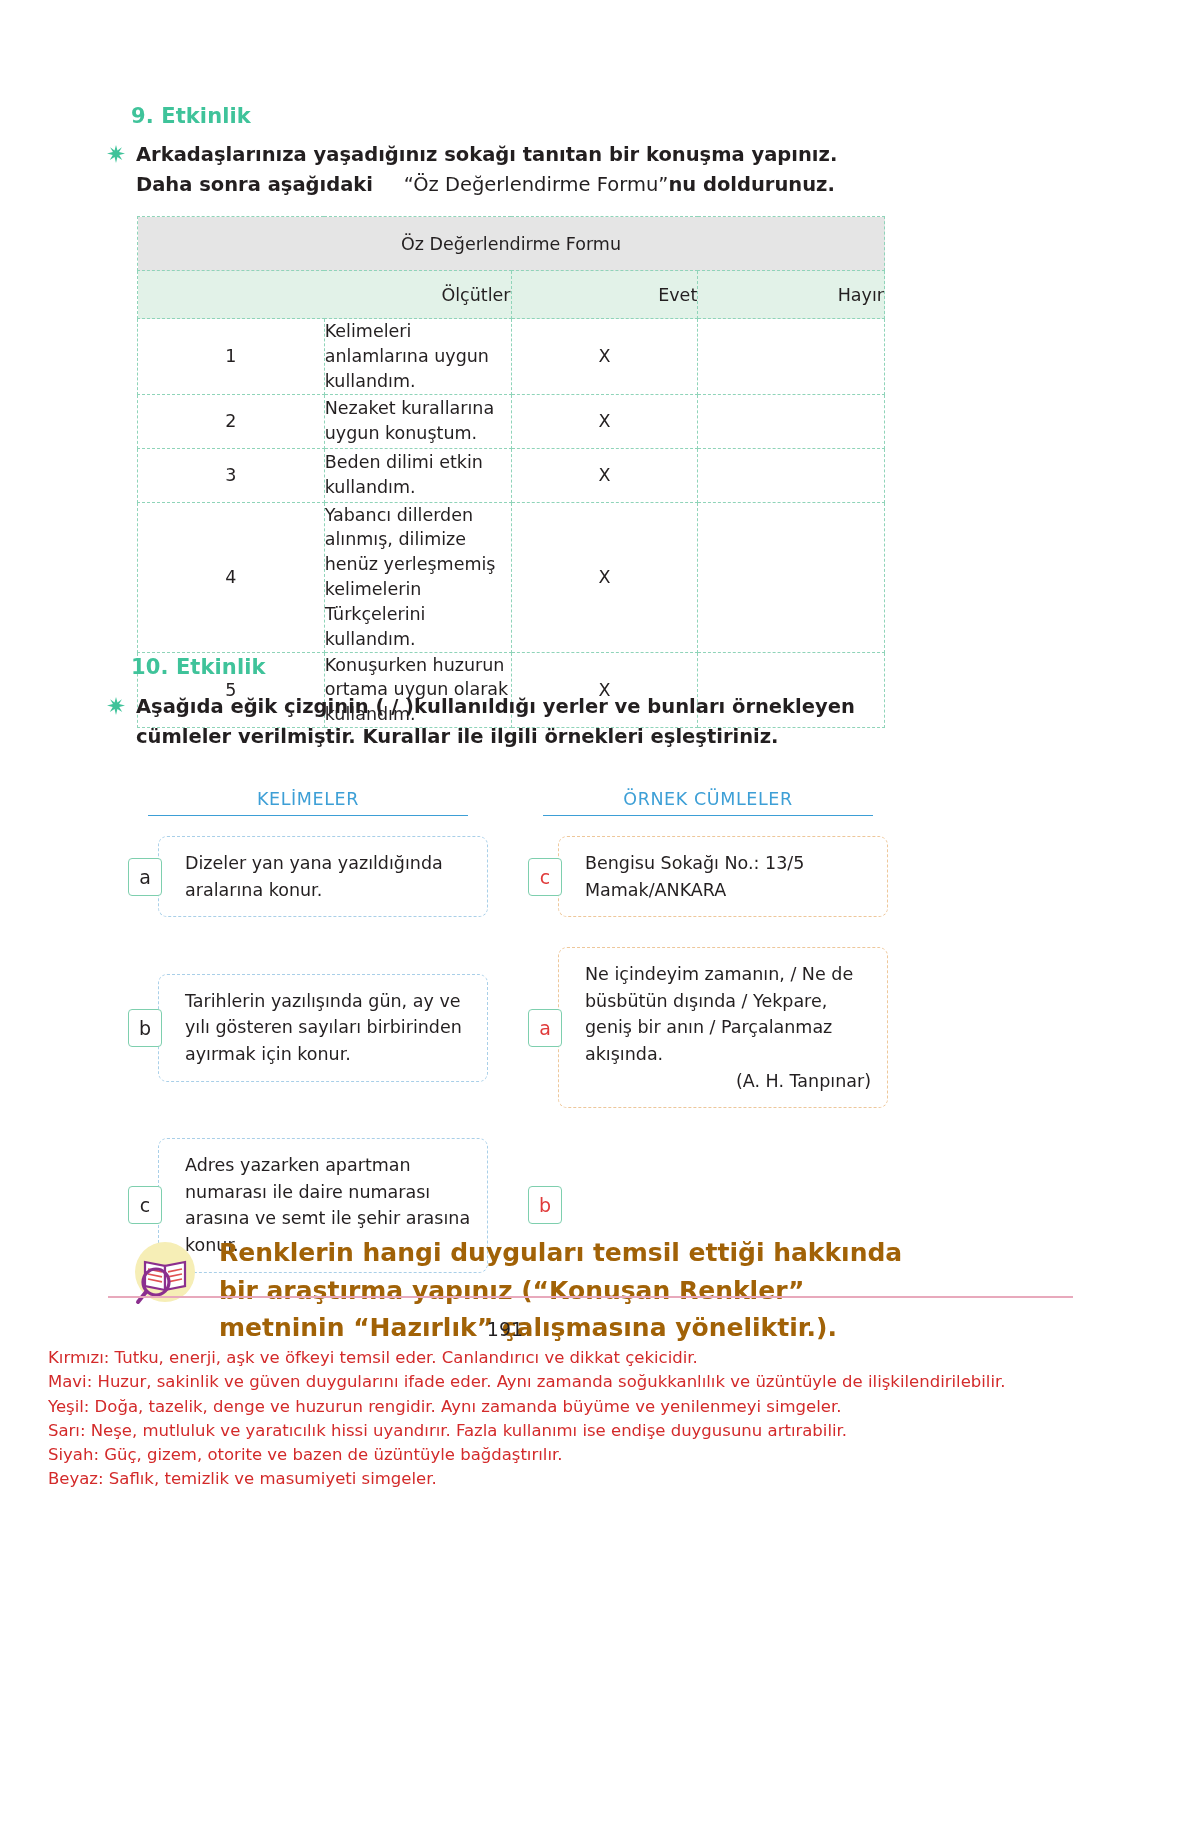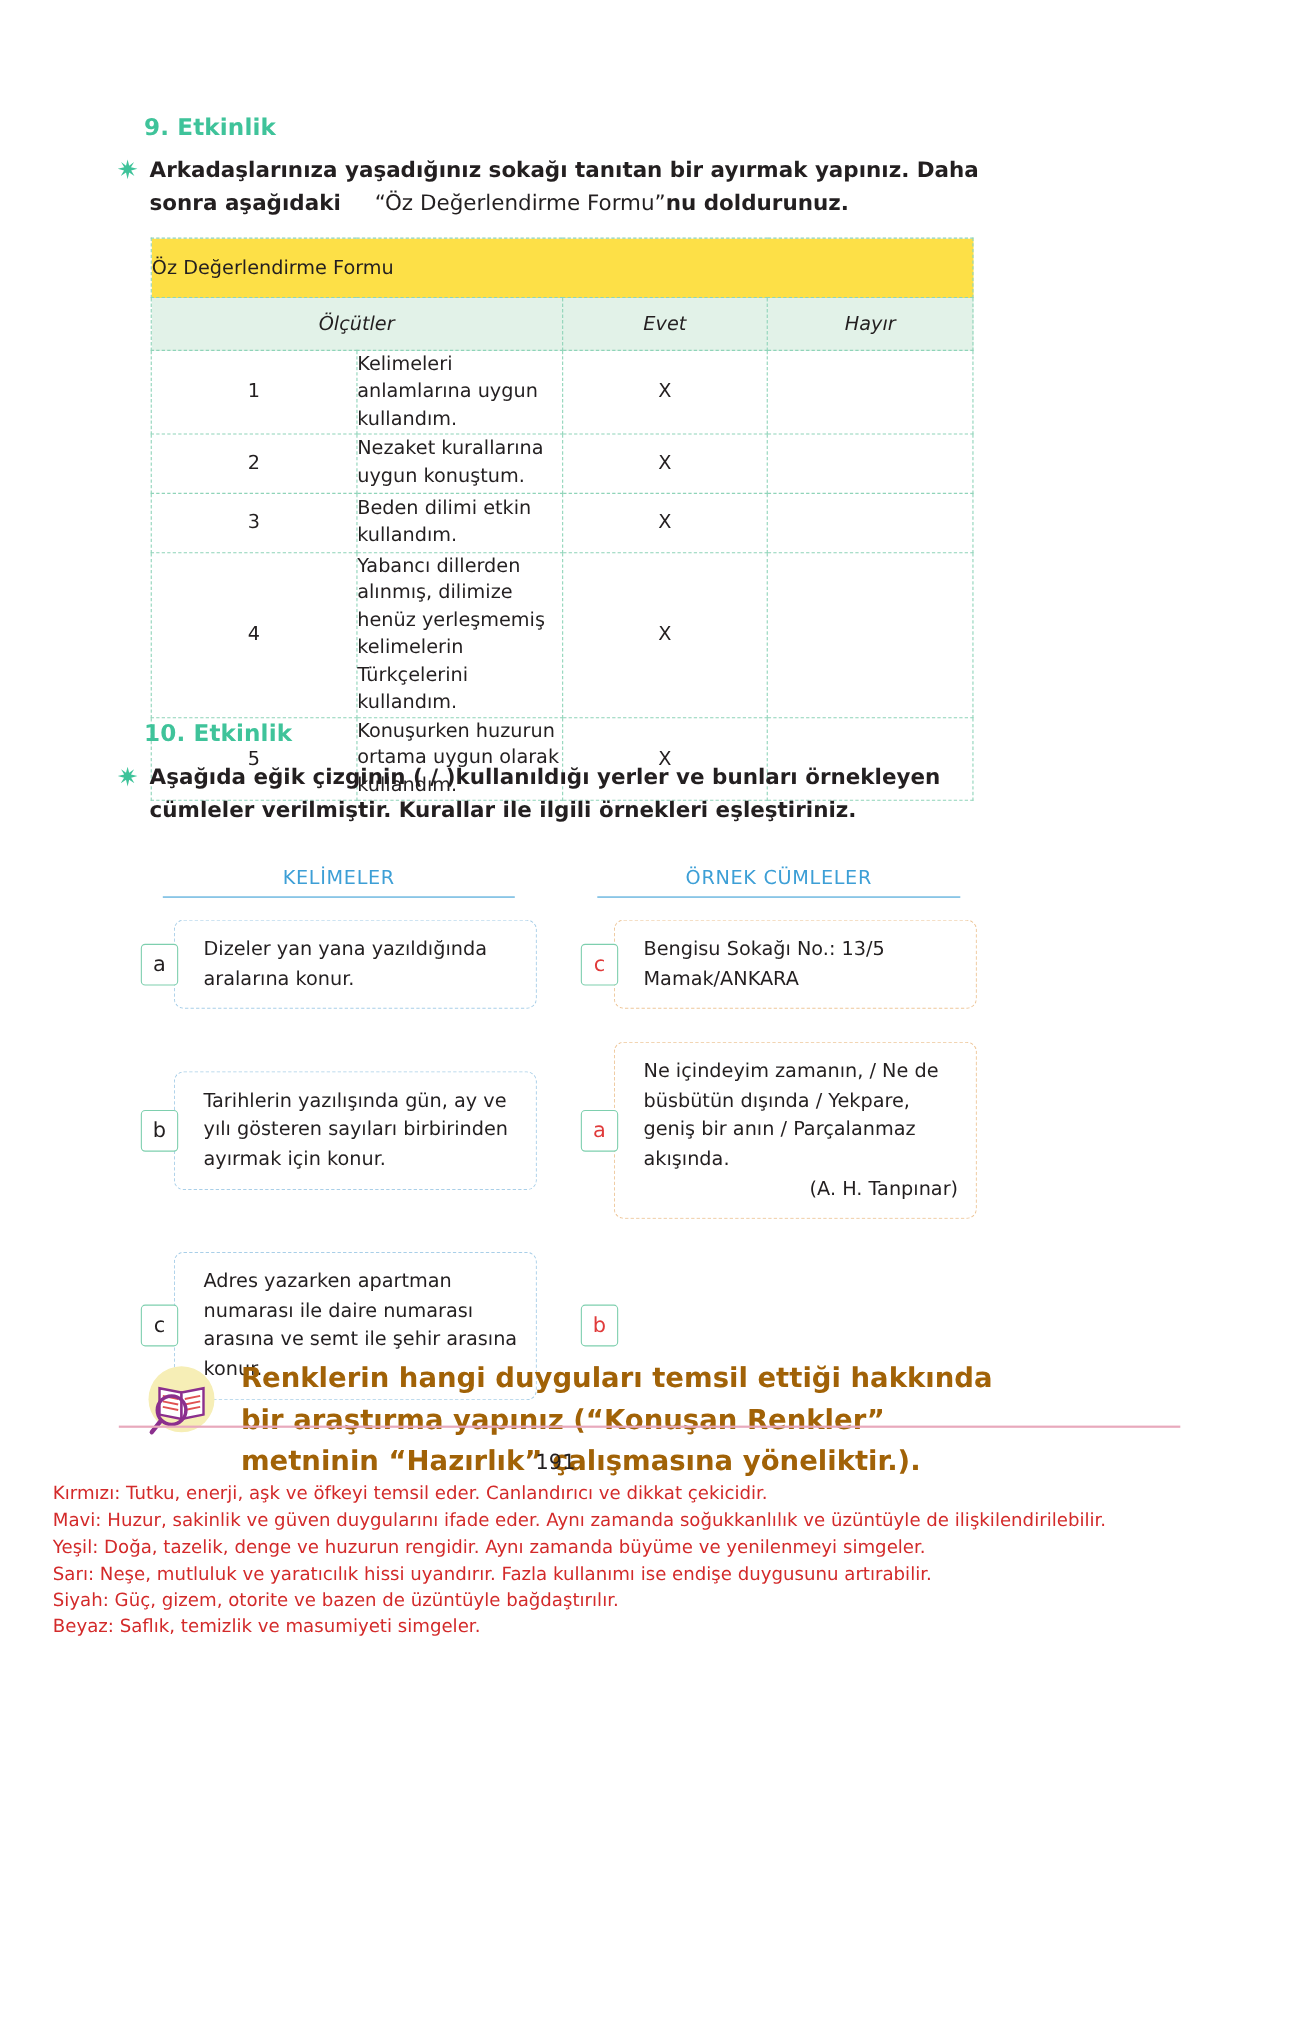--- a/index.html
+++ b/index.html
@@ -39,35 +39,34 @@
   #assess { position:absolute; left:137px; top:216px; width:748px; }
   table.assess { border-collapse:collapse; width:100%; table-layout:fixed; }
   table.assess td, table.assess th {
     border:1px dashed #8fd4b9;
     font-size:17.5px;
     color:#231f20;
     font-weight:normal;
     padding:0;
   }
   .ahead-title {
-    background:#fde047;
-    text-align:left;
+    background:#e5e5e5;
+    text-align:center;
     font-weight:bold;
     font-size:19.5px;
     height:54px;
     vertical-align:middle;
   }
   .ahead-sub {
     background:#e2f2e8;
-    text-align:center;
+    text-align:right;
     font-weight:bold;
     font-size:19px;
     height:48px;
     vertical-align:middle;
-    font-style:italic;
   }
   td.no-cell {
     width:48px; text-align:center; vertical-align:middle;
     font-size:18px;
   }
   td.crit-cell {
     padding:10px 12px 10px 14px;
     line-height:1.42;
     vertical-align:middle;
     font-size:18px;
@@ -159,21 +158,21 @@
 
 <div class="page">
 
   <div id="sec9-head" class="act-heading">9. Etkinlik</div>
 
   <div id="sec9-instr" class="bullet-row">
     <svg class="star-icon" viewBox="0 0 20 20">
       <path d="M10 0 L11.6 6.2 L16.6 2.6 L13.4 7.9 L20 9.4 L13.6 11.2 L16.9 16.6 L11.6 13.2 L10 20 L8.4 13.2 L3.1 16.6 L6.4 11.2 L0 9.4 L6.6 7.9 L3.4 2.6 L8.4 6.2 Z" fill="#3fc39a"></path>
     </svg>
     <div class="instr">
-      <span>Arkadaşlarınıza yaşadığınız sokağı tanıtan bir ayırmak yapınız. Daha sonra aşağıdaki </span><span class="reg">“Öz Değerlendirme Formu”</span><span>nu doldurunuz.</span>
+      <span>Arkadaşlarınıza yaşadığınız sokağı tanıtan bir konuşma yapınız. Daha sonra aşağıdaki </span><span class="reg">“Öz Değerlendirme Formu”</span><span>nu doldurunuz.</span>
     </div>
   </div>
 
   <div id="assess">
     <table class="assess">
       <tbody>
         <tr>
           <td class="ahead-title" colspan="4">Öz Değerlendirme Formu</td>
         </tr>
         <tr>

